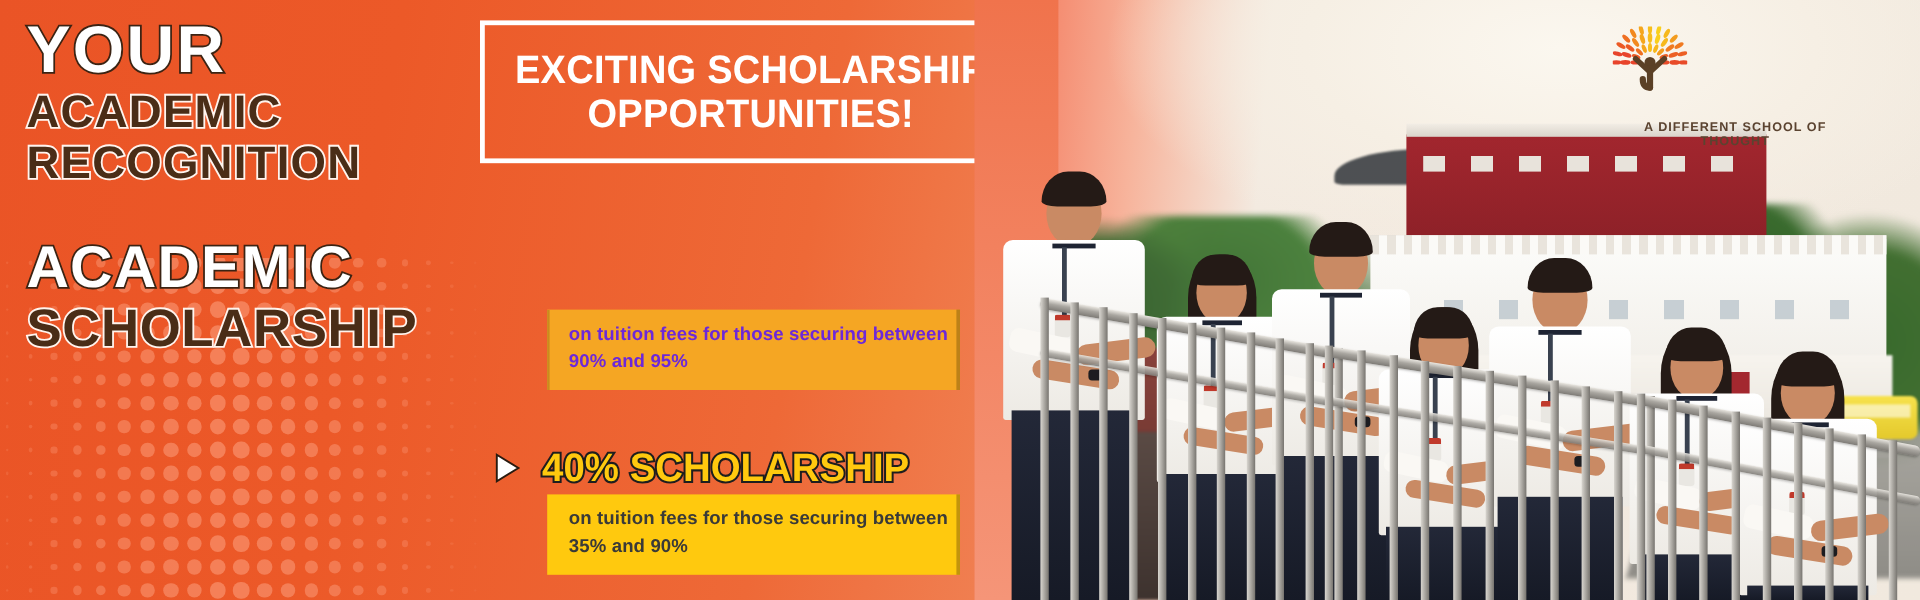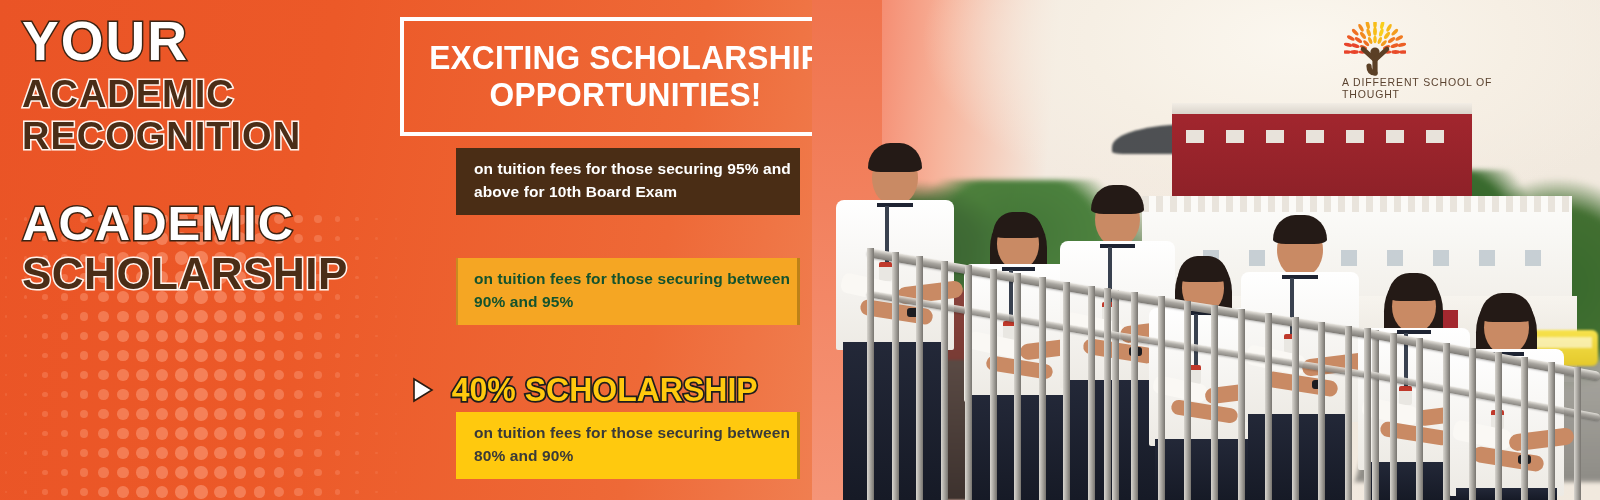--- a/index.html
+++ b/index.html
@@ -81,21 +81,21 @@
   }
   .tier-3 .tier-label {
     color:#FFC90E; -webkit-text-stroke:3.5px #1E1E1E; paint-order:stroke fill;
   }
 
   .tier-desc {
     margin-left:58px; width:344px; padding:10px 0 11px 18px;
     font-size:15.5px; font-weight:bold; line-height:1.48; letter-spacing:0.1px;
   }
   .tier-1 .tier-desc { background:#4A2D15; color:#FFFFFF; }
-  .tier-2 .tier-desc { background:#F5A623; color:#14532d; box-shadow:2px 0 0 #C98A20 inset; }
+  .tier-2 .tier-desc { background:#F5A623; color:#6d28d9; box-shadow:2px 0 0 #C98A20 inset; }
   .tier-3 .tier-desc { background:#FFC90E; color:#3A3A38; }
   .tier-2 .tier-desc, .tier-3 .tier-desc { border-right:3px solid rgba(120,85,10,.45); }
 
   
   .photo { position:absolute; left:812px; top:0; width:788px; height:500px; overflow:hidden; }
 
   .sky {
     position:absolute; inset:0;
     background:
       radial-gradient(ellipse 60% 45% at 62% 8%, #FBF7EF 0%, #F6EFE4 45%, rgba(246,239,228,0) 80%),
@@ -217,22 +217,22 @@
   .logo-mark { position:absolute; left:4px; top:2px; width:62px; height:60px; }
   .logo-text { position:absolute; left:68px; top:4px; }
   .logo-name {
     font-size:26px; font-weight:bold; color:#4A3426; letter-spacing:1.4px; line-height:1;
   }
   .logo-sub {
     font-size:19px; font-weight:bold; color:#E8833A; letter-spacing:2.1px; line-height:1;
     margin-top:4px; text-align:right; padding-right:1px;
   }
   .logo-tag {
-    position:absolute; left:2px; top:56px; width:208px; text-align:left;
-    font-size:10.5px; font-weight:normal; color:#5B4330; letter-spacing:.85px;
+    position:absolute; left:2px; top:80px; width:208px; text-align:center;
+    font-size:10.5px; font-weight:bold; color:#5B4330; letter-spacing:.85px;
   }
 </style>
 </head>
 <body>
 
 <div id="banner">
 
   <div class="dots" id="dotfield">
       <span class="dot" style="left:4.8px;top:2.8px;width:2.4px;height:2.4px;opacity:0.30"></span>
       <span class="dot" style="left:23.97231024930748px;top:2.472310249307479px;width:3.0553795013850418px;height:3.0553795013850418px;opacity:0.42"></span>
@@ -562,35 +562,34 @@
   <div class="center-col">
 
     <div class="promo-box">
       <div class="promo-title">
         <span>EXCITING SCHOLARSHIP</span><br>
         <span>OPPORTUNITIES!</span>
       </div>
     </div>
 
     <div class="tier tier-1">
-      <div class="tier-desc">on tuition fees for those securing 95% and above for 10th Board Exam</div>
     </div>
 
     <div class="tier tier-2">
       <div class="tier-desc">on tuition fees for those securing between 90% and 95%</div>
     </div>
 
     <div class="tier tier-3">
       <div class="tier-head">
         <svg class="arrow" viewBox="0 0 22 26">
           <polygon points="2,2 20,13 2,24" fill="#FFFFFF" stroke="#2A1B10" stroke-width="1.6"></polygon>
         </svg>
         <div class="tier-label">40% SCHOLARSHIP</div>
       </div>
-      <div class="tier-desc">on tuition fees for those securing between 80% and 90%</div>
+      <div class="tier-desc">on tuition fees for those securing between 35% and 90%</div>
     </div>
   </div>
 
   <div class="photo">
     <div class="sky"></div>
     <div class="trees-left"></div>
     <div class="grass"></div>
     <div class="trees-right"></div>
 
     <div class="bldg-dark-canopy"></div>

